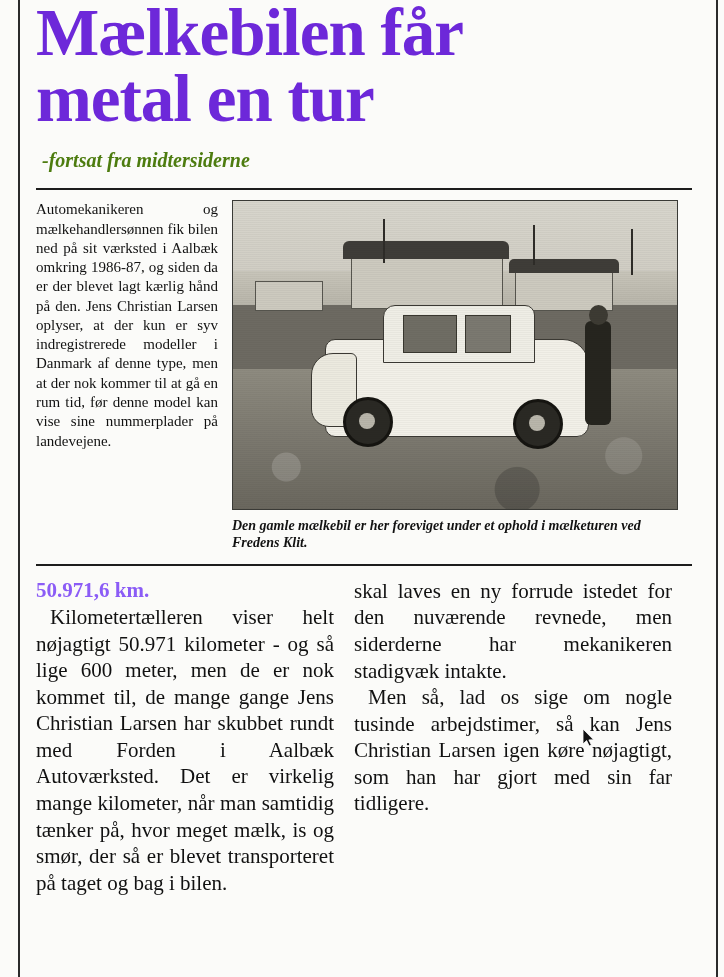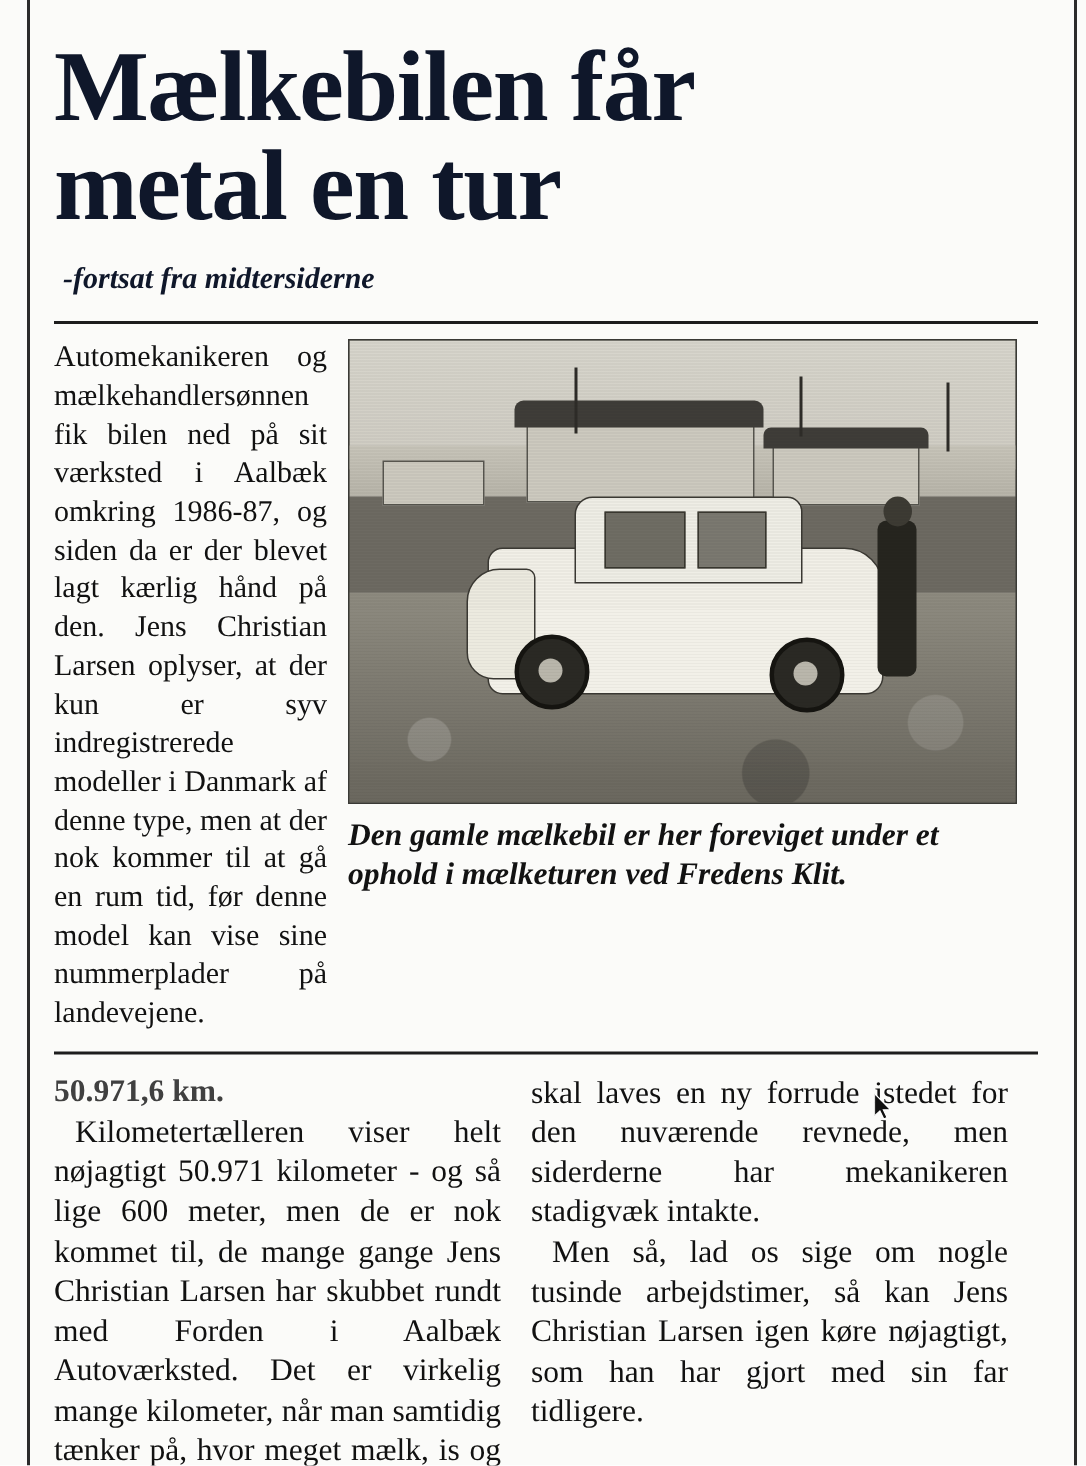--- a/index.html
+++ b/index.html
@@ -39,59 +39,58 @@
   }
   .content {
     position: absolute;
     left: 36px;
     top: 0;
     width: 668px;
     height: 977px;
   }
   .headline {
     margin: 0;
-    padding-top: 26px;
     font-family: "Liberation Serif", serif;
     font-weight: bold;
     font-size: 67px;
     line-height: 0.98;
     letter-spacing: -1px;
-    color: #0f172a;
+    color: #6d28d9;
   }
   .headline .line2 {
     display: block;
   }
   .kicker {
     margin: 18px 0 0 6px;
     font-family: "Liberation Serif", serif;
     font-style: italic;
     font-weight: bold;
     font-size: 20px;
-    color: #0f172a;
+    color: #4d7c0f;
   }
   .top-rule {
     margin: 16px 0 0 0;
     height: 2px;
     background: #1d1d1d;
     width: 656px;
   }
   .top-area {
     display: flex;
     flex-direction: row;
     margin-top: 10px;
     width: 656px;
   }
   .intro-col {
     width: 196px;
     padding-right: 14px;
     box-sizing: border-box;
   }
   .intro-col p {
     margin: 0;
-    font-size: 20px;
+    font-size: 15px;
     line-height: 1.285;
     text-align: justify;
     hyphens: auto;
   }
   .photo-wrap {
     width: 446px;
   }
   .photo {
     position: relative;
     width: 446px;
@@ -231,21 +230,21 @@
       repeating-linear-gradient(0deg, rgba(0,0,0,0.05) 0 1px, rgba(255,255,255,0.03) 1px 2px);
     mix-blend-mode: multiply;
     opacity: .55;
   }
   .caption {
     margin-top: 8px;
     width: 446px;
     font-family: "Liberation Serif", serif;
     font-weight: bold;
     font-style: italic;
-    font-size: 21px;
+    font-size: 14px;
     line-height: 1.2;
     color: #121212;
   }
   .mid-rule {
     margin: 12px 0 0 0;
     height: 2px;
     background: #1d1d1d;
     width: 656px;
   }
   .body-cols {
@@ -259,21 +258,21 @@
     box-sizing: border-box;
   }
   .col.left { padding-right: 20px; }
   .col.right { padding-left: 0px; }
   .subhead {
     margin: 0 0 2px 0;
     font-family: "Liberation Serif", serif;
     font-weight: bold;
     font-size: 21px;
     line-height: 1.15;
-    color: #404040;
+    color: #8b5cf6;
   }
   .col p {
     margin: 0;
     font-size: 21px;
     line-height: 1.265;
     text-align: justify;
     text-indent: 14px;
     hyphens: auto;
   }
   .col p.first { text-indent: 14px; }

